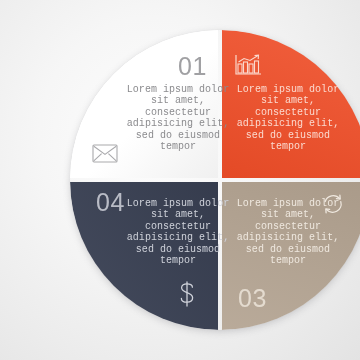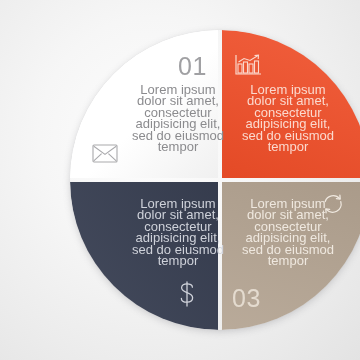--- a/index.html
+++ b/index.html
@@ -78,42 +78,43 @@
     inset: 0;
     background: linear-gradient(60deg, rgba(255,255,255,0.05) 0%, rgba(0,0,0,0.08) 100%);
     pointer-events: none;
   }
 
   
   .body-text {
     position: absolute;
     width: 104px;
     text-align: center;
-    font-size: 13px;
+    font-size: 10px;
     line-height: 11.4px;
     letter-spacing: 0.02px;
     z-index: 5;
+    font-family: Liberation Mono, monospace;
   }
   .t1 { left: 86px;  top: 84px;  color: #8b8b8e; }
   .t2 { left: 196px; top: 84px;  color: #fbd9ce; }
   .t3 { left: 196px; top: 198px; color: #efe8df; }
   .t4 { left: 86px;  top: 198px; color: #cfd2da; }
 
   
   .numeral {
     position: absolute;
     font-size: 25px;
     font-weight: 300;
     letter-spacing: 0.6px;
     line-height: 1;
     z-index: 6;
   }
   .n1 { left: 138px; top: 54px;  color: #a0a0a3; }
   .n2 { left: 282px; top: 140px; color: #f8c5b3; }
-  .n3 { left: 192px; top: 286px; color: #e4dbcf; }
+  .n3 { left: 198px; top: 286px; color: #e4dbcf; }
   .n4 { left: 56px;  top: 190px; color: #b9bcc6; }
 
   
   .icon {
     position: absolute;
     z-index: 6;
     display: block;
   }
   .i1 { left: 52px;  top: 144px; }
   .i2 { left: 194px; top: 54px;  }
@@ -127,20 +128,21 @@
 
   <div class="chart">
     <div class="quad q1"></div>
     <div class="quad q2"></div>
     <div class="quad q3"></div>
     <div class="quad q4"></div>
   </div>
 
   <div class="numeral n1">01</div>
   <div class="numeral n3">03</div>
+  <div class="numeral n4">04</div>
 
   <div class="body-text t1">Lorem ipsum dolor sit amet, consectetur adipisicing elit, sed do eiusmod tempor</div>
   <div class="body-text t2">Lorem ipsum dolor sit amet, consectetur adipisicing elit, sed do eiusmod tempor</div>
   <div class="body-text t3">Lorem ipsum dolor sit amet, consectetur adipisicing elit, sed do eiusmod tempor</div>
   <div class="body-text t4">Lorem ipsum dolor sit amet, consectetur adipisicing elit, sed do eiusmod tempor</div>
 
   <svg class="icon i1" width="26" height="19" viewBox="0 0 26 19">
     <rect x="1" y="1" width="24" height="17" rx="1" fill="none" stroke="#a9a9ac" stroke-width="1.1"></rect>
     <path d="M1.8 2.2 L13 10.4 L24.2 2.2" fill="none" stroke="#a9a9ac" stroke-width="1.1"></path>
     <path d="M1.8 16.8 L9.6 9.6 M24.2 16.8 L16.4 9.6" fill="none" stroke="#a9a9ac" stroke-width="1.1"></path>

